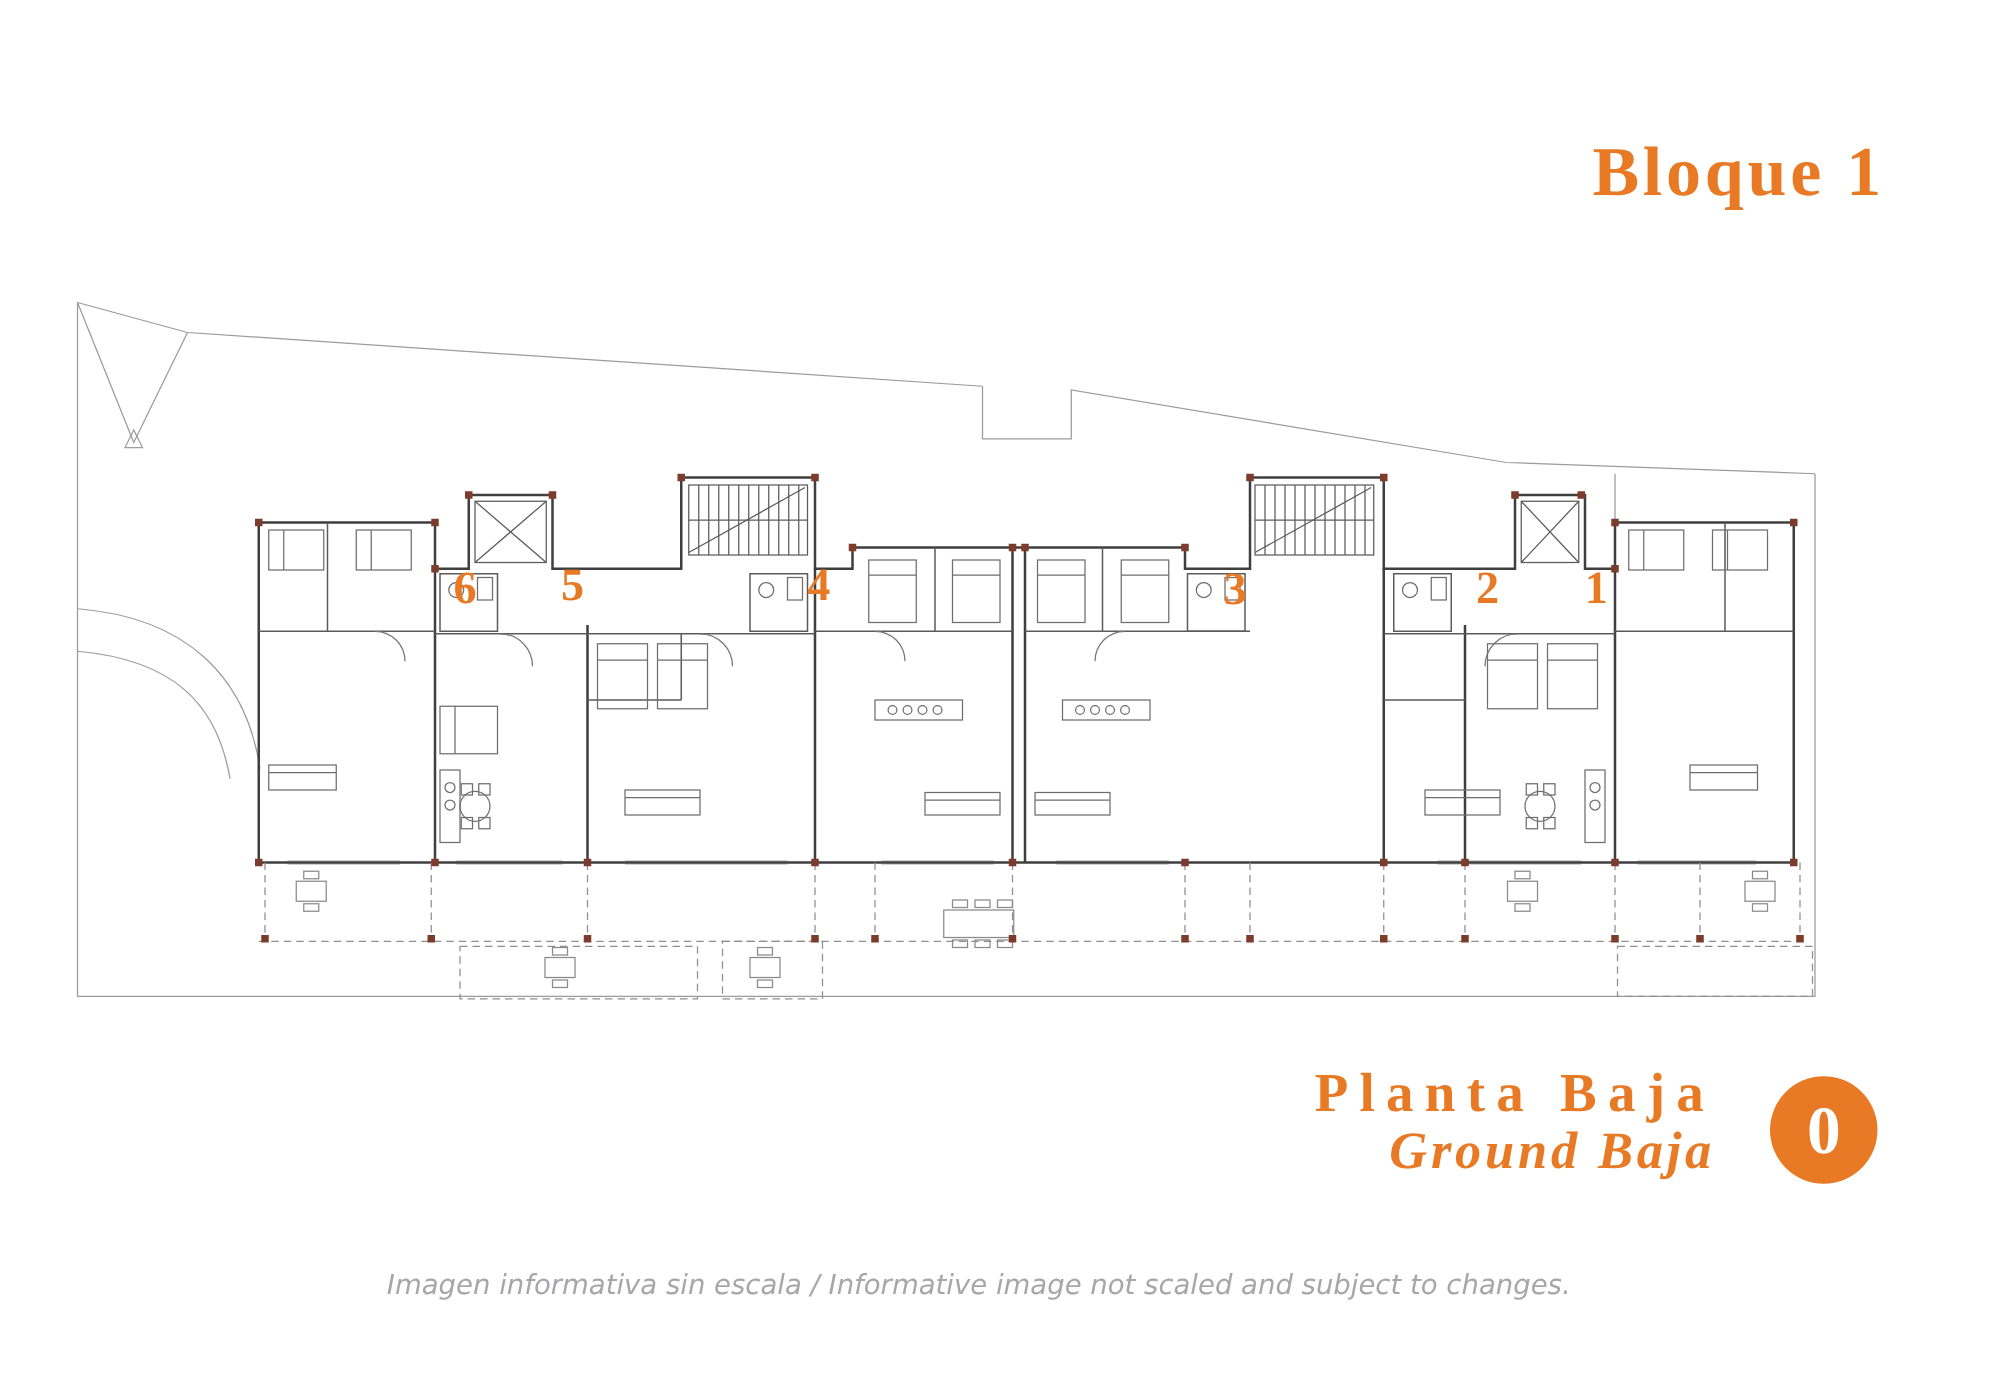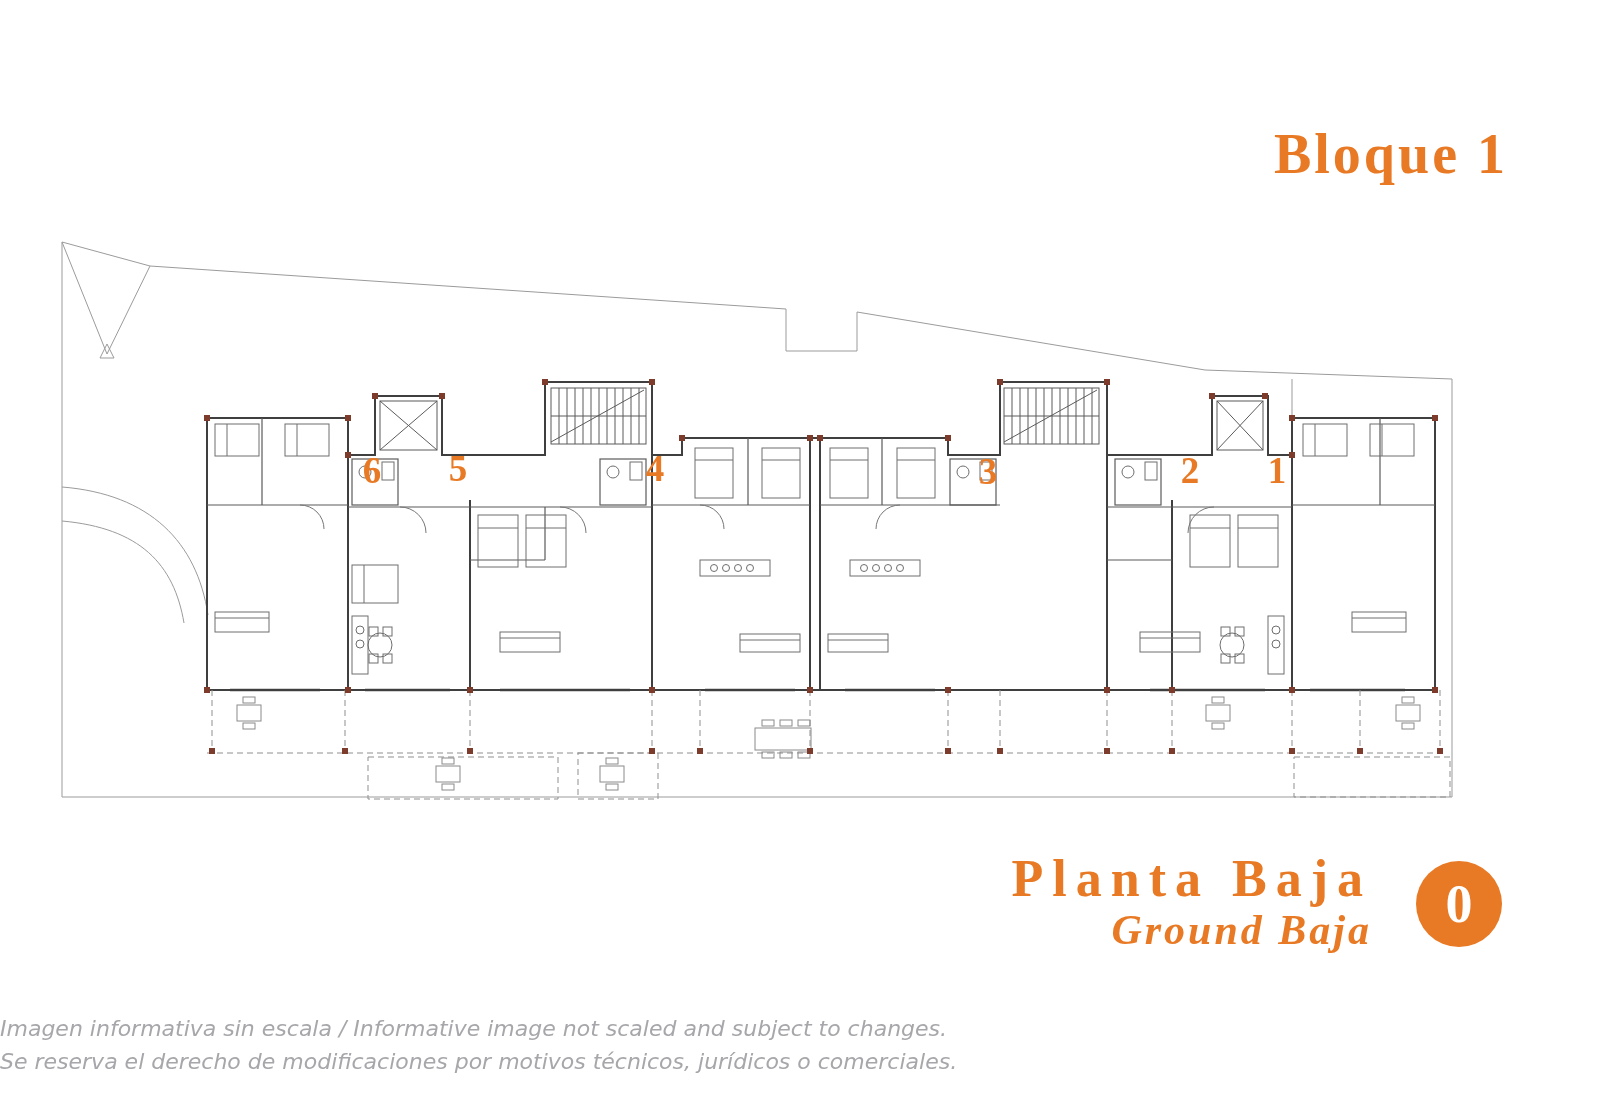--- a/index.html
+++ b/index.html
@@ -17,21 +17,20 @@
 
   .block-title {
     position: absolute;
     top: 106px;
     right: 92px;
     font-size: 56px;
     font-weight: 600;
     letter-spacing: 3px;
     color: var(--accent);
     font-family: "Liberation Serif", serif;
-    margin-top: 16px;
   }
 
   .unit-label {
     position: absolute;
     width: 36px;
     text-align: center;
     font-size: 37px;
     font-weight: 700;
     color: var(--accent);
     font-family: "Liberation Serif", serif;
@@ -45,21 +44,21 @@
   .u1 { left: 1259px; top: 452px; }
 
   .floor-block {
     position: absolute;
     right: 228px;
     top: 852px;
     text-align: right;
     color: var(--accent);
   }
   .floor-es {
-    font-size: 52px;
+    font-size: 44px;
     font-weight: 700;
     letter-spacing: 9px;
     line-height: 1.05;
   }
   .floor-en {
     font-size: 42px;
     font-weight: 700;
     font-style: italic;
     letter-spacing: 3px;
     line-height: 1.1;
@@ -79,21 +78,21 @@
     align-items: center;
     justify-content: center;
     font-family: "Liberation Serif", serif;
   }
 
   .disclaimer {
     position: absolute;
     left: 0;
     top: 1012px;
     width: 1566px;
-    text-align: left;
+    text-align: center;
     font-family: "DejaVu Sans", sans-serif;
     font-style: italic;
     font-size: 22px;
     line-height: 33px;
     color: var(--muted);
   }
 </style>
 </head>
 <body>
 
@@ -295,16 +294,15 @@
 
   <div class="floor-block">
     <div class="floor-es">Planta Baja</div>
     <div class="floor-en">Ground Baja</div>
   </div>
 
   <div class="floor-badge">0</div>
 
   <div class="disclaimer">
     <div>Imagen informativa sin escala /  Informative image not scaled and subject to changes.</div>
-    <div>Se reserva el derecho de modificaciones por motivos técnicos, jurídicos o comerciales.</div>
   </div>
 
 </div>
 
 </body></html>

